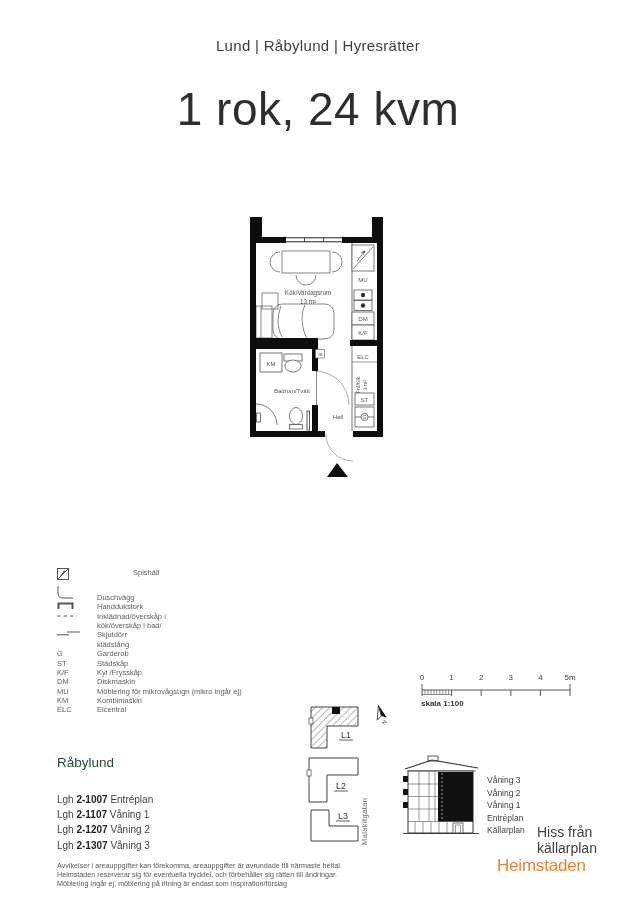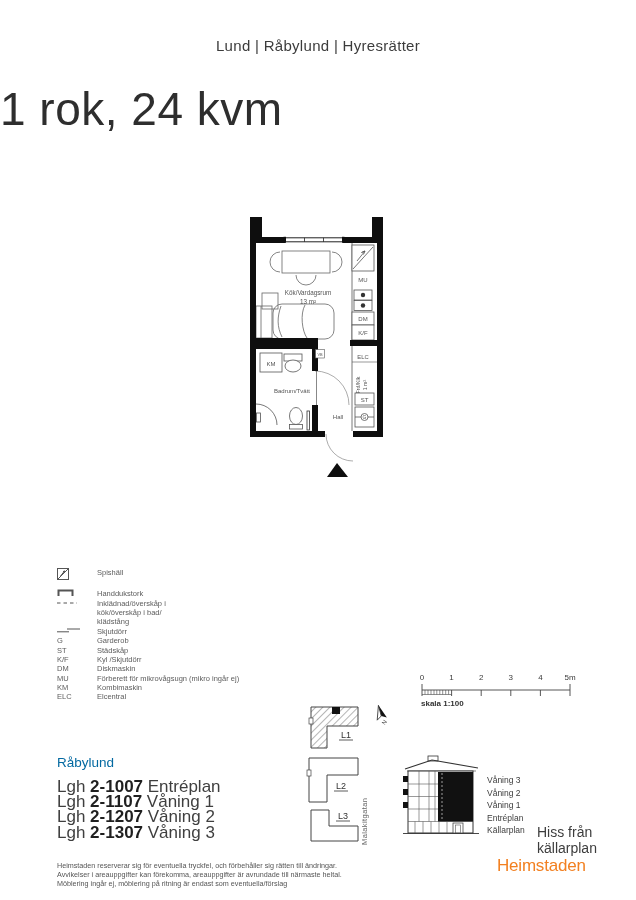--- a/index.html
+++ b/index.html
@@ -1,41 +1,41 @@
 <!DOCTYPE html>
 <html><head>
 <meta charset="utf-8">
 <style>
   html,body{margin:0;padding:0;background:#e8e8e8;}
   .page{position:relative;width:636px;height:900px;background:#ffffff;margin:0 auto;overflow:hidden;
         font-family:"Liberation Sans","DejaVu Sans",sans-serif;color:#333;}
   .abs{position:absolute;}
   
   .breadcrumb{left:0;right:0;top:37px;text-align:center;font-size:15px;color:#3c3c3c;letter-spacing:.3px;}
-  .title{left:0;right:0;top:82px;font-size:46px;font-weight:300;color:#2e2e2e;letter-spacing:.5px;}
+  .title{left:0;right:0;top:82px;text-align:center;font-size:46px;font-weight:300;color:#2e2e2e;letter-spacing:.5px;}
   
   .floorplan{left:243px;top:207px;width:150px;height:272px;}
   svg text{font-family:"Liberation Sans","DejaVu Sans",sans-serif;}
   
   .legend{left:57px;top:557px;width:330px;}
   .legend-title{font-size:13px;color:#4a4a4a;}
   .legend-rows{margin-top:11px;}
   .lrow{display:flex;align-items:center;height:9.4px;font-size:7.5px;color:#5d5d5d;}
-  .lrow.tall{height:21px;align-items:flex-start;}
+  .lrow.tall{height:21px;align-items:flex-start;gap:36px;}
   .lrow.mid{height:13px;align-items:flex-end;}
   .licon{width:40px;flex:none;}
   .labbr{width:40px;flex:none;}
   
   .scalebar{left:417px;top:668px;width:160px;height:42px;}
   
   .siteplan{left:303px;top:698px;width:92px;height:150px;}
   
   .listing{left:57px;top:755px;}
-  .listing-heading{font-size:13.5px;color:#0369a1;}
-  .listing-units{margin-top:9px;font-size:17px;line-height:15.2px;color:#3f3f3f;}
+  .listing-heading{font-size:13.5px;color:#14532d;}
+  .listing-units{margin-top:22px;font-size:10px;line-height:15.2px;color:#3f3f3f;}
   .unit-number{font-weight:700;color:#1f1f1f;}
   
   .elevation{left:403px;top:755px;width:78px;height:86px;}
   .floor-labels{left:487px;top:774px;font-size:8.5px;line-height:12.6px;color:#3d3d3d;}
   .hiss-note{left:537px;top:824px;font-size:14px;color:#3d3d3d;}
   
   .footer{left:57px;top:861px;font-size:7.2px;line-height:9.2px;color:#555;}
   .brand{left:497px;top:856px;font-size:17px;font-weight:400;color:#F28021;letter-spacing:-.2px;}
 </style>
 </head>
@@ -152,72 +152,80 @@
       <div class="lrow tall">
         <span class="licon">
           <svg width="12" height="12">
               <rect x="0.5" y="0.5" width="11" height="11" fill="none" stroke="#555"></rect>
               <path d="M1,11 L11,1" stroke="#555" fill="none"></path>
               <polyline points="3.5,8 7.5,3 6,3.7 7.5,3 6.9,4.6" stroke="#555" fill="none"></polyline>
             </svg>
         </span>
         <span>Spishäll</span>
       </div>
+      <div class="lrow mid">
+        <span class="licon">
+          <svg width="17" height="14">
+              <path d="M1,0 L1,7 Q1,12 7,12 L16,12" fill="none" stroke="#555"></path>
+            </svg>
+        </span>
+        <span>Duschvägg</span>
+      </div>
       <div class="lrow">
         <span class="licon">
           <svg width="17" height="9">
               <path d="M1.5,8 L1.5,2.5 L15.5,2.5 L15.5,8" fill="none" stroke="#555" stroke-width="2"></path>
             </svg>
         </span>
         <span>Handdukstork</span>
       </div>
       <div class="lrow">
         <span class="licon">
           <svg width="20" height="6">
               <line x1="0" y1="3" x2="20" y2="3" stroke="#555" stroke-dasharray="3.5,3"></line>
             </svg>
         </span>
         <span>Inklädnad/överskåp i</span>
       </div>
       <div class="lrow">
         <span class="licon"></span>
         <span>kök/överskåp i bad/</span>
-      </div>
-      <div class="lrow">
-        <span class="licon"></span>
-        <span>klädstång</span>
       </div>
       <div class="lrow">
         <span class="licon">
           <svg width="23" height="7">
               <line x1="0" y1="4.8" x2="12" y2="4.8" stroke="#555"></line>
               <line x1="10" y1="2" x2="23" y2="2" stroke="#555"></line>
             </svg>
         </span>
         <span>Skjutdörr</span>
       </div>
       <div class="lrow">
+        <span class="licon"></span>
+        <span>klädstång</span>
+      </div>
+      <div class="lrow">
         <span class="labbr">G</span>
         <span>Garderob</span>
       </div>
       <div class="lrow">
         <span class="labbr">ST</span>
         <span>Städskåp</span>
       </div>
       <div class="lrow">
         <span class="labbr">K/F</span>
-        <span>Kyl /Skjutdörr</span>
+        <span>Kyl /Frysskåp</span>
       </div>
       <div class="lrow">
         <span class="labbr">DM</span>
         <span>Diskmaskin</span>
       </div>
       <div class="lrow">
         <span class="labbr">MU</span>
-        <span>Förberett för mikrovågsugn (mikro ingår ej)</span>
+        <span>Möblering för mikrovågsugn (mikro ingår ej)</span>
       </div>
       <div class="lrow">
         <span class="labbr">KM</span>
         <span>Kombimaskin</span>
       </div>
       <div class="lrow">
         <span class="labbr">ELC</span>
         <span>Elcentral</span>
       </div>
     </div>
@@ -332,19 +340,19 @@
   <div class="abs floor-labels">
     <div>Våning 3</div>
     <div>Våning 2</div>
     <div>Våning 1</div>
     <div>Entréplan</div>
     <div>Källarplan</div>
   </div>
   <div class="abs hiss-note">Hiss från källarplan</div>
 
   <div class="abs footer">
+    <div>Avvikelser i areauppgifter kan förekomma, areauppgifter är avrundade till närmaste heltal.</div>
     <div>Heimstaden reserverar sig för eventuella tryckfel, och förbehåller sig rätten till ändringar.</div>
-    <div>Avvikelser i areauppgifter kan förekomma, areauppgifter är avrundade till närmaste heltal.</div>
-    <div>Möblering ingår ej, möblering på ritning är endast som eventuella/förslag</div>
+    <div>Möblering ingår ej, möblering på ritning är endast som inspiration/förslag</div>
   </div>
   <div class="abs brand">Heimstaden</div>
 
 </div>
 
 </body></html>

